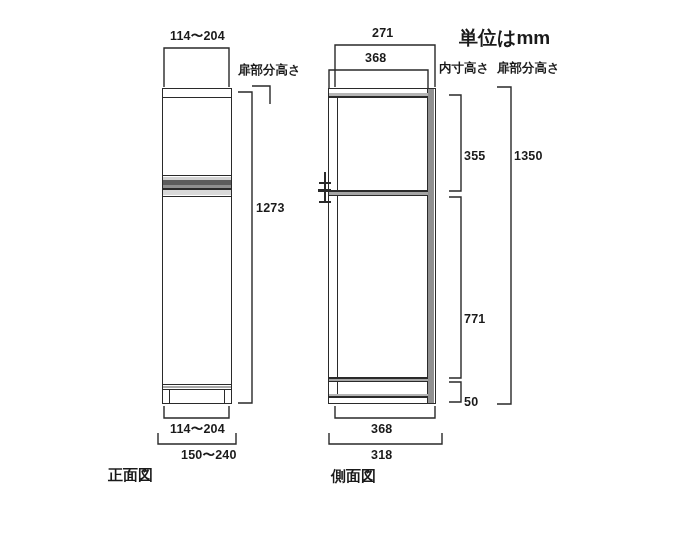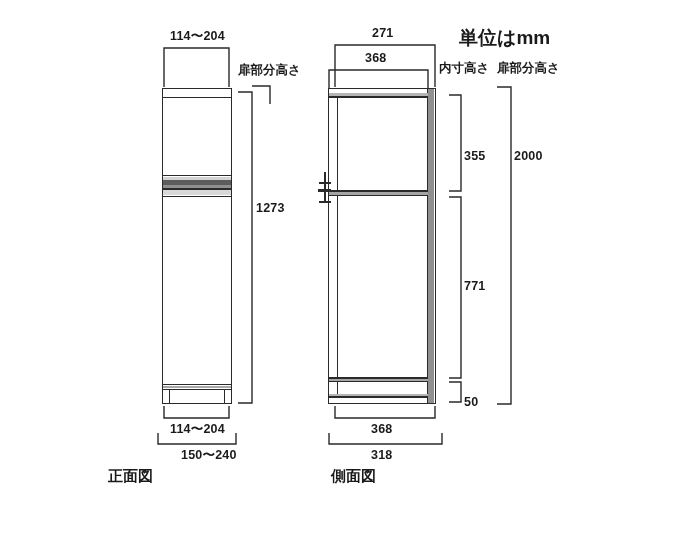--- a/index.html
+++ b/index.html
@@ -165,28 +165,28 @@
   <div class="txt dim-num" style="left:341px; top:52px;">368</div>
 
   <div class="txt jp-label-bold" style="left:435px; top:28px;">単位はmm</div>
 
   <div class="txt jp-label" style="left:415px; top:62px;">内寸高さ</div>
 
   <div class="txt jp-label" style="left:473px; top:62px;">扉部分高さ</div>
 
   <div class="txt dim-num" style="left:440px; top:150px;">355</div>
 
-  <div class="txt dim-num" style="left:440px; top:280px;">771</div>
+  <div class="txt dim-num" style="left:440px; top:313px;">771</div>
 
   <div class="txt dim-num" style="left:440px; top:396px;">50</div>
 
-  <div class="txt dim-num" style="left:490px; top:150px;">2000</div>
+  <div class="txt dim-num" style="left:490px; top:150px;">1350</div>
 
   <div class="txt dim-num" style="left:347px; top:423px;">368</div>
 
   <div class="txt dim-num" style="left:347px; top:449px;">318</div>
 
-  <div class="txt view-title" style="left:84px; top:468px;">正面図</div>
+  <div class="txt view-title" style="left:84px; top:468px;font-family:Liberation Serif, serif;">正面図</div>
 
   <div class="txt view-title" style="left:307px; top:468px;">側面図</div>
 
 
 </div>
 
 </body></html>

